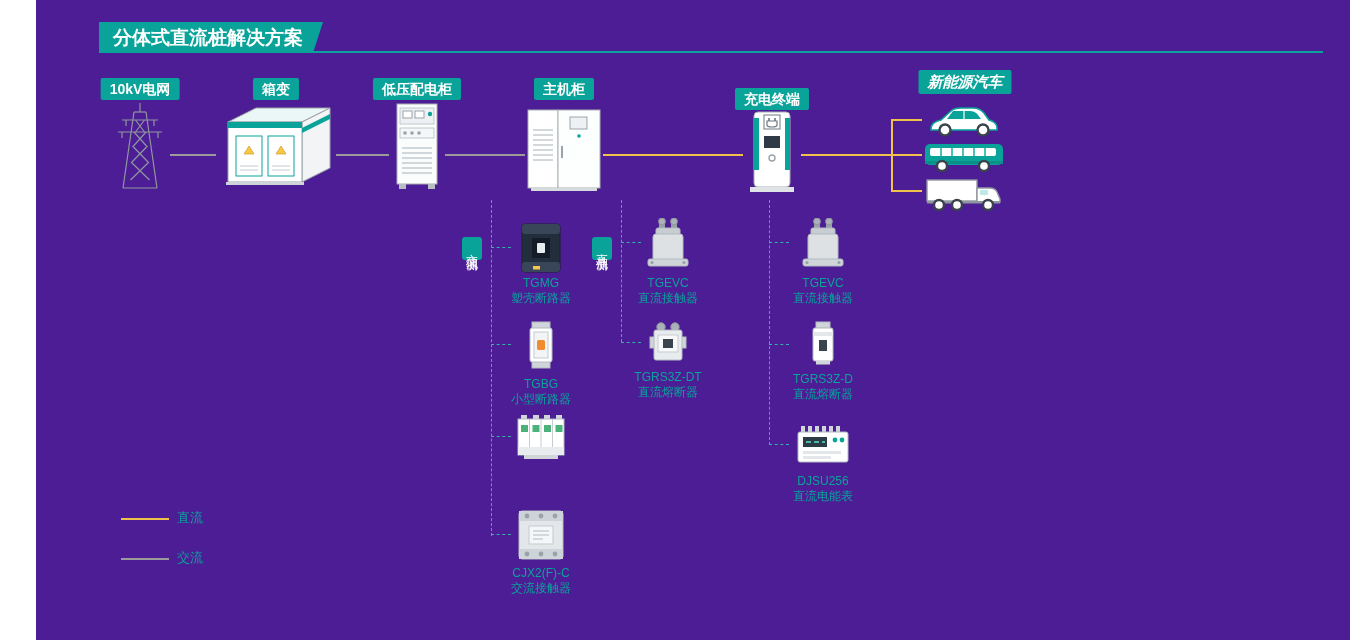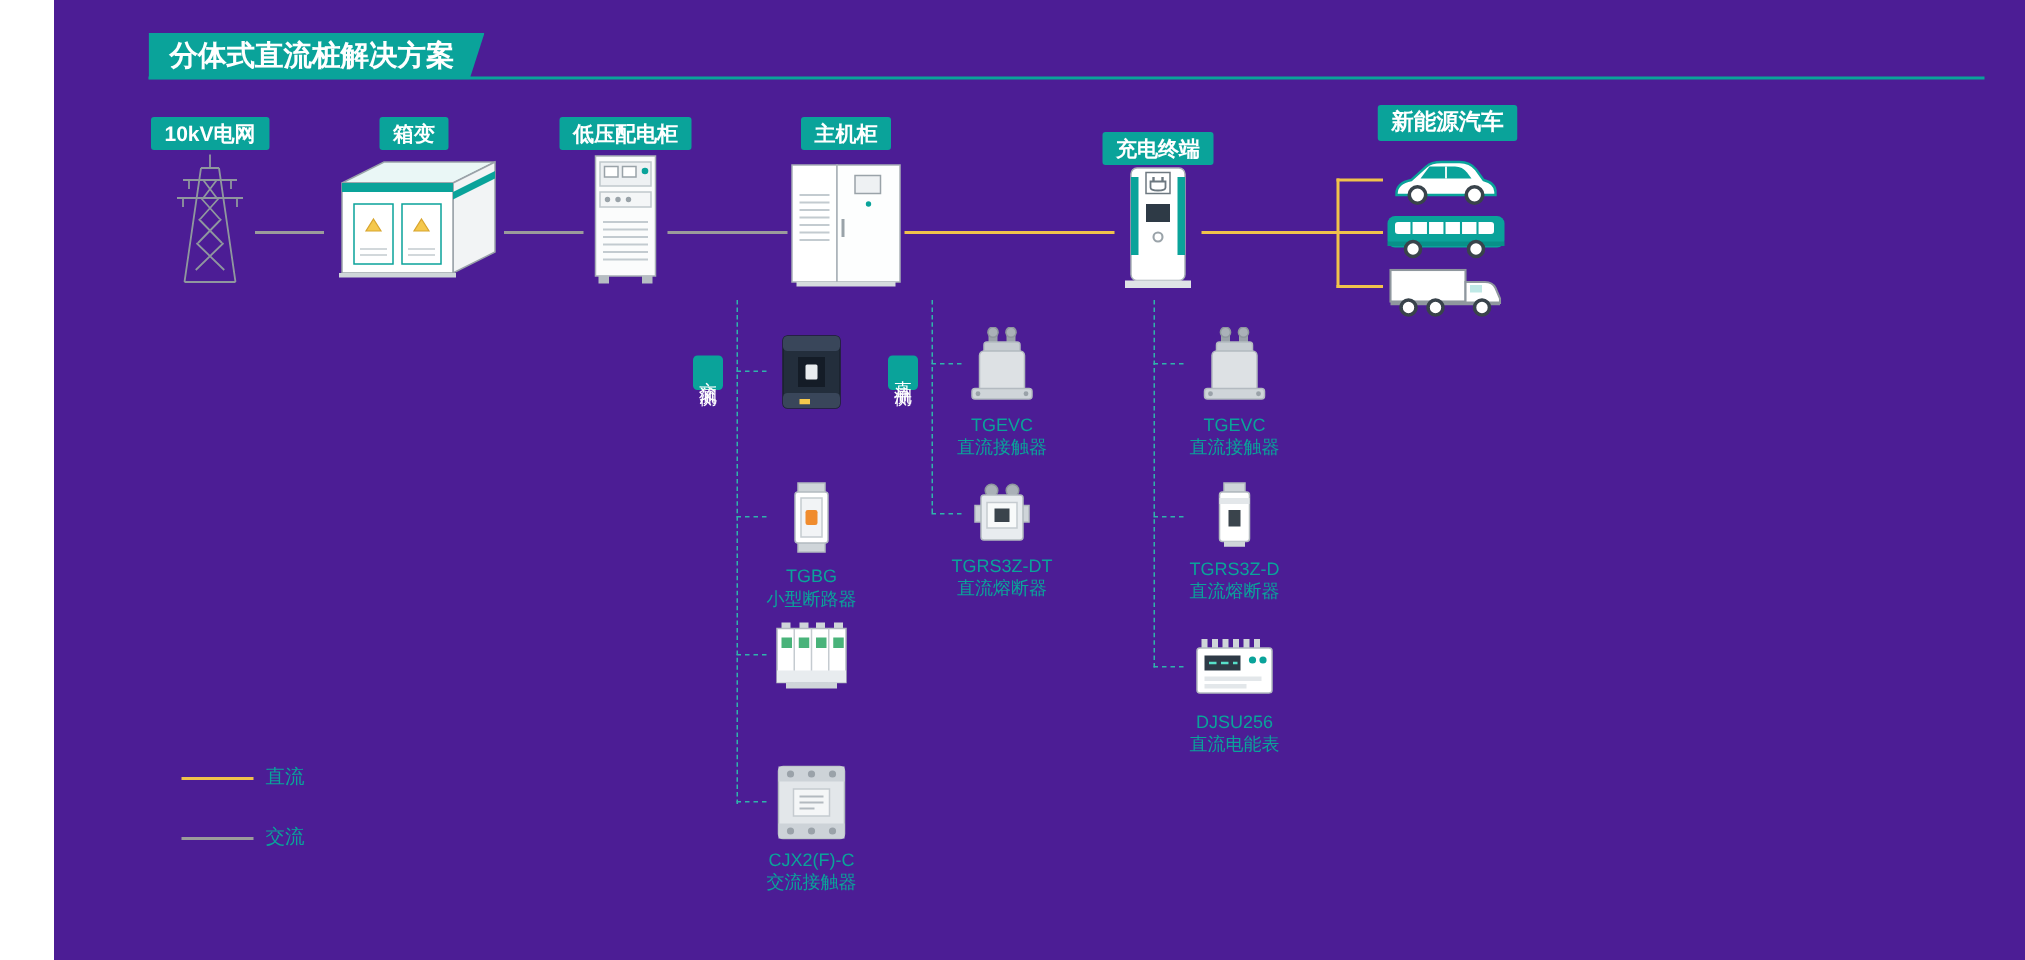--- a/index.html
+++ b/index.html
@@ -51,21 +51,21 @@
 <div class="canvas">
 
   <div class="title-banner">分体式直流桩解决方案</div>
   <div class="title-rule"></div>
 
   <div class="badge" style="left:104px; top:78px;">10kV电网</div>
   <div class="badge" style="left:240px; top:78px;">箱变</div>
   <div class="badge" style="left:381px; top:78px;">低压配电柜</div>
   <div class="badge" style="left:528px; top:78px;">主机柜</div>
   <div class="badge" style="left:736px; top:88px;">充电终端</div>
-  <div class="badge big" style="left:929px; top:70px;">新能源汽车</div>
+  <div class="badge big" style="left:929px; top:70px;font-style:italic;">新能源汽车</div>
 
   <svg class="illus" style="left:74px; top:100px;" width="60" height="95" viewBox="0 0 60 95">
     <g stroke="#8f979e" stroke-width="1.2" fill="none">
       <path d="M30 3 L30 12"></path>
       <path d="M24 12 L36 12"></path>
       <path d="M12 20 L48 20"></path>
       <path d="M8 32 L52 32"></path>
       <path d="M16 20 L16 26 M44 20 L44 26 M12 32 L12 38 M48 32 L48 38"></path>
       <path d="M24 12 L13 88 M36 12 L47 88"></path>
       <path d="M25.5 20 L34.5 32 M34.5 20 L25.5 32"></path>
@@ -183,20 +183,24 @@
   <div class="side-badge" style="left:556px; top:237px;">直流侧</div>
 
   <svg class="illus" style="left:482px; top:222px;" width="46" height="52" viewBox="0 0 46 52">
     <rect x="4" y="2" width="38" height="48" rx="3" fill="#232e3c" stroke="#1a222d"></rect>
     <rect x="4" y="2" width="38" height="10" rx="3" fill="#39465a"></rect>
     <rect x="4" y="40" width="38" height="10" rx="3" fill="#39465a"></rect>
     <rect x="14" y="16" width="18" height="20" fill="#141c27"></rect>
     <rect x="19" y="21" width="8" height="10" rx="1" fill="#e8ecef"></rect>
     <rect x="15" y="44" width="7" height="3.5" fill="#f5c84c"></rect>
   </svg>
+  <div class="prod-label" style="left:505px; top:276px;">
+    <div>TGMG</div>
+    <div>塑壳断路器</div>
+  </div>
 
   <svg class="illus" style="left:490px; top:320px;" width="30" height="50" viewBox="0 0 30 50">
     <rect x="6" y="2" width="18" height="8" fill="#cfd5d9" stroke="#b3bac0"></rect>
     <rect x="6" y="40" width="18" height="8" fill="#cfd5d9" stroke="#b3bac0"></rect>
     <rect x="4" y="8" width="22" height="34" rx="2" fill="#ffffff" stroke="#b3bac0"></rect>
     <rect x="8" y="12" width="14" height="26" fill="#f2f4f6" stroke="#c5cbd0"></rect>
     <rect x="11" y="20" width="8" height="10" rx="1.5" fill="#f08c2e"></rect>
   </svg>
   <div class="prod-label" style="left:505px; top:377px;">
     <div>TGBG</div>

